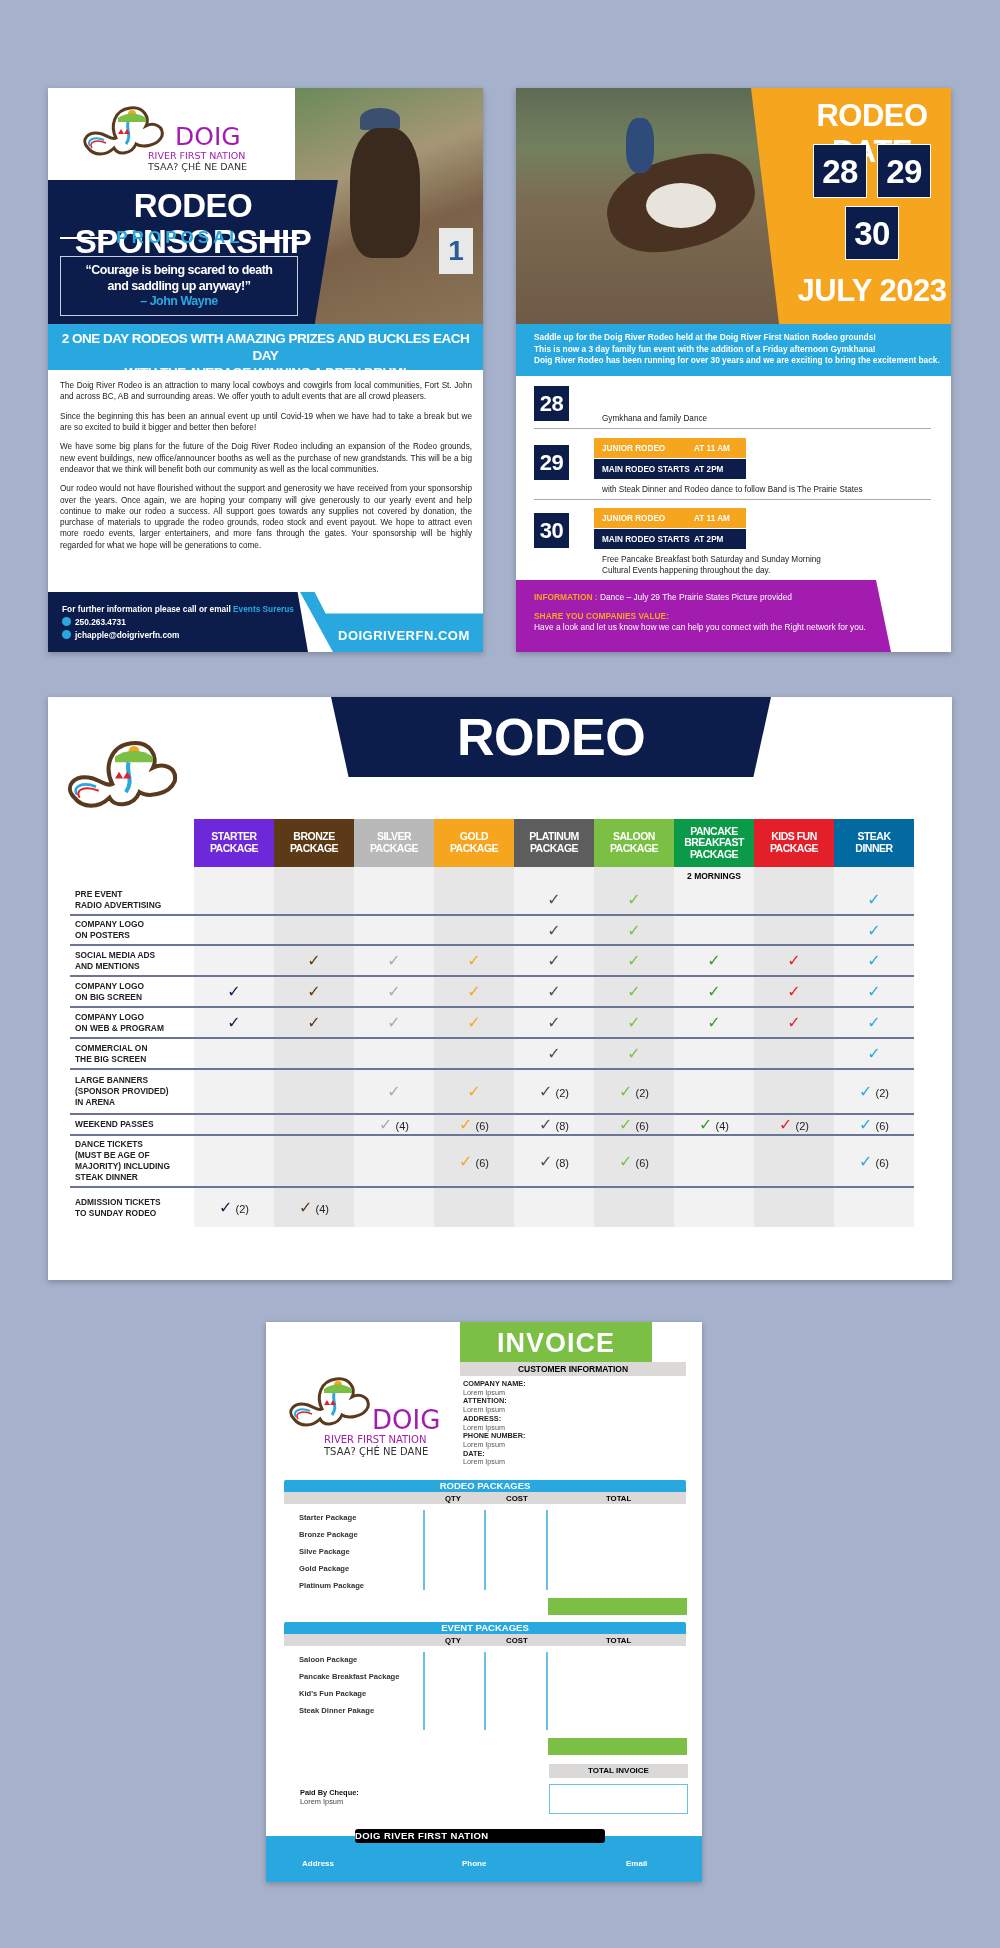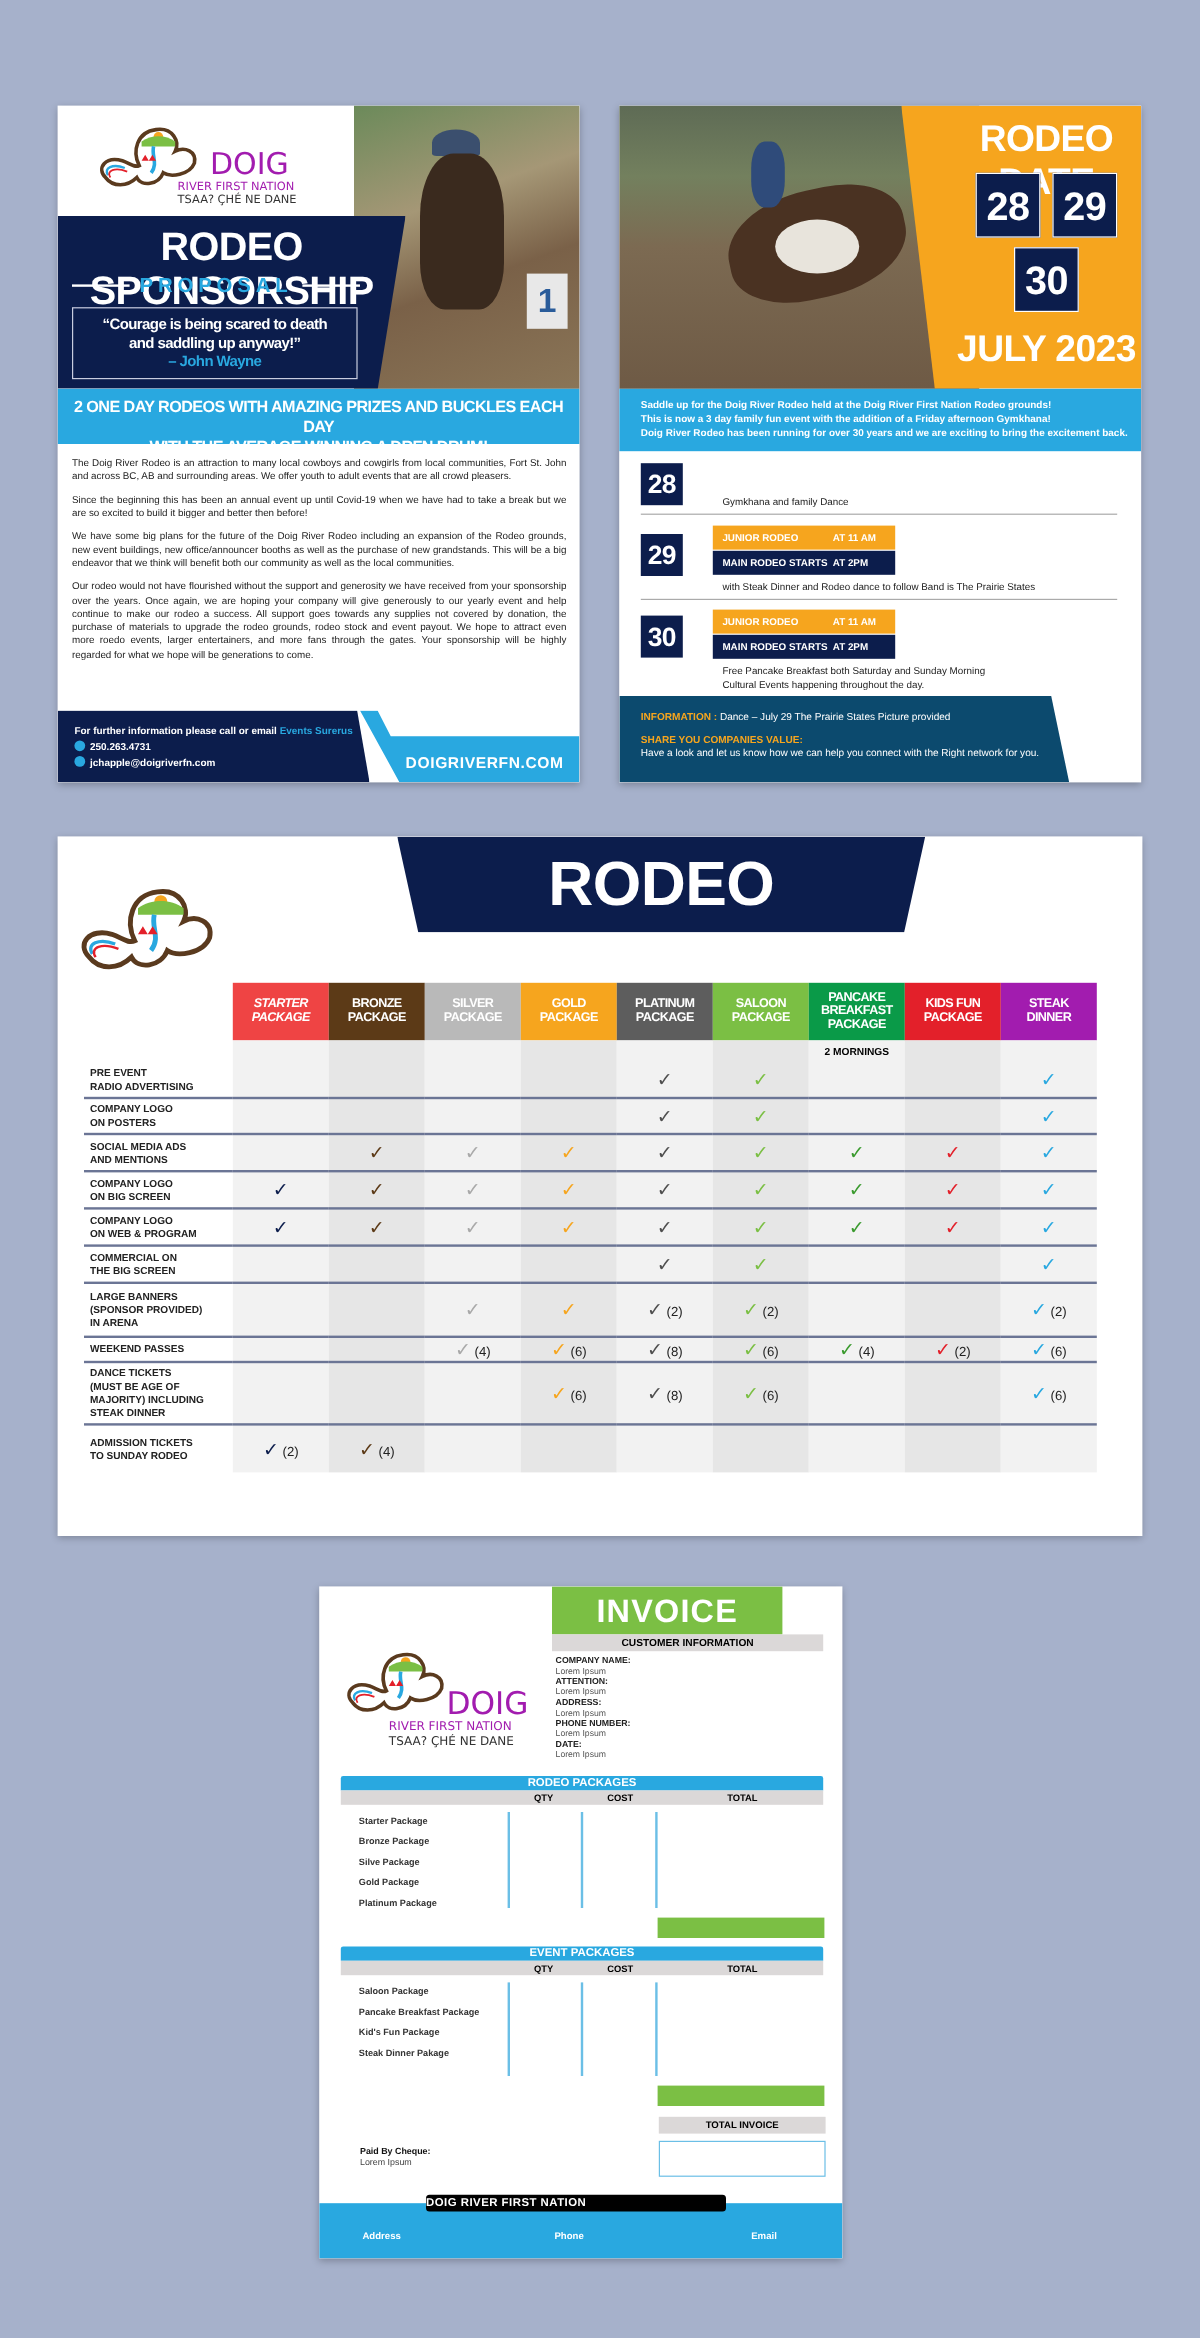--- a/index.html
+++ b/index.html
@@ -43,21 +43,21 @@
 #p2 .jul{position:absolute;left:281px;top:185px;width:150px;text-align:center;color:#fff;font-size:31px}
 #p2 .band{position:absolute;left:0;top:236px;width:100%;height:52px;background:#29a8e0;color:#fff;font-size:8.3px;font-weight:bold;line-height:1.4;padding:8px 0 0 18px}
 .sched{position:absolute;left:18px;width:400px}
 .sched .day{position:absolute;left:0;width:35px;height:35px;background:#0c1d4c;color:#fff;font-size:22px;text-align:center;line-height:35px}
 .sched .bar{position:absolute;left:60px;width:152px;height:20px;font-size:8.2px;font-weight:bold;padding:6px 0 0 8px;color:#fff}
 .sched .bar.o{background:#f6a51e}
 .sched .bar.n{background:#0c1d4c}
 .sched .bar span.t{position:absolute;left:100px}
 .sched .txt{position:absolute;left:68px;font-size:8.2px;color:#222;line-height:1.38}
 .sched .rule{position:absolute;left:0;width:397px;height:1px;background:#aaa}
-#p2 .info{position:absolute;left:0;top:492px;width:375px;height:72px;background:#0c4a6e;clip-path:polygon(0 0,96% 0,100% 100%,0 100%);padding:12px 0 12px 18px;color:#fff;font-size:8.4px;line-height:1.38}
+#p2 .info{position:absolute;left:0;top:492px;width:375px;height:72px;background:#a21caf;clip-path:polygon(0 0,96% 0,100% 100%,0 100%);padding:12px 0 12px 18px;color:#fff;font-size:8.4px;line-height:1.38}
 #p2 .info .or{color:#f6a51e;font-weight:bold}
 
 #pk{left:48px;top:697px;width:904px;height:583px}
 #pk .banner{position:absolute;left:283px;top:0;width:440px;height:80px;background:#0c1d4c;clip-path:polygon(0 0,100% 0,96% 100%,4% 100%)}
 #pk .btitle{position:absolute;left:283px;top:10px;width:440px;text-align:center;color:#fff;font-size:52px;line-height:60px}
 table.pt{position:absolute;left:22px;top:122px;border-collapse:collapse;table-layout:fixed}
 table.pt th{height:48px;color:#fff;font-size:10.5px;line-height:1.1;text-align:center;vertical-align:middle;font-weight:bold}
 table.pt td{font-size:8.3px;text-align:center;vertical-align:middle}
 table.pt td.lbl{text-align:left;font-weight:bold;color:#222;padding-left:5px;font-size:8.4px;line-height:1.3;background:#fff}
 table.pt tr.r td{border-bottom:2px solid #6b7595}
@@ -213,21 +213,21 @@
         <col style="width:80px">
         <col style="width:80px">
         <col style="width:80px">
         <col style="width:80px">
         <col style="width:80px">
         <col style="width:80px">
       </colgroup>
     <thead>
         <tr id="pkhead">
           <th style="background:#fff"></th>
-          <th class="cond" style="background: #ef4444; color: rgb(255, 255, 255); font-style: italic;">
+          <th class="cond" style="background: #6d28d9; color: rgb(255, 255, 255);">
             <div>STARTER</div>
             <div>PACKAGE</div>
           </th>
           <th class="cond" style="background: rgb(92, 58, 23); color: rgb(255, 255, 255);">
             <div>BRONZE</div>
             <div>PACKAGE</div>
           </th>
           <th class="cond" style="background: rgb(185, 185, 185); color: rgb(255, 255, 255);">
             <div>SILVER</div>
             <div>PACKAGE</div>
@@ -246,21 +246,21 @@
           </th>
           <th class="cond" style="background: rgb(10, 154, 72); color: rgb(255, 255, 255);">
             <div>PANCAKE</div>
             <div>BREAKFAST</div>
             <div>PACKAGE</div>
           </th>
           <th class="cond" style="background: rgb(227, 32, 42); color: rgb(255, 255, 255);">
             <div>KIDS FUN</div>
             <div>PACKAGE</div>
           </th>
-          <th class="cond" style="background: #a21caf; color: rgb(255, 255, 255);">
+          <th class="cond" style="background: #0369a1; color: rgb(255, 255, 255);">
             <div>STEAK</div>
             <div>DINNER</div>
           </th>
         </tr>
       </thead>
     <tbody id="pkbody">
         <tr>
           <td class="lbl" style="height: 18px;"></td>
           <td class="c0"></td>
           <td class="c1"></td>

